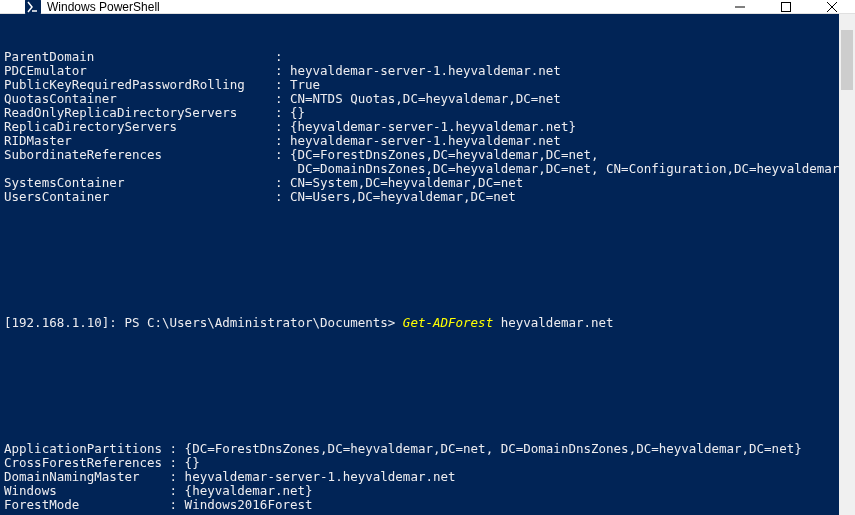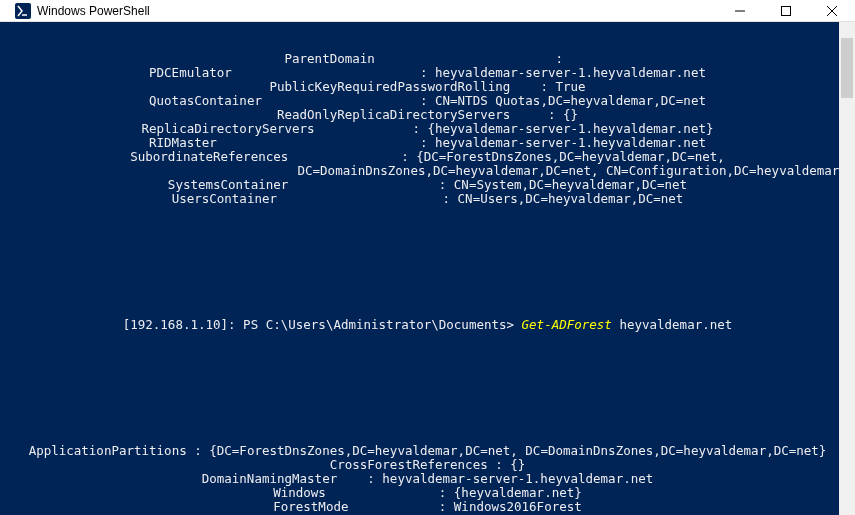--- a/index.html
+++ b/index.html
@@ -7,24 +7,24 @@
       font-family: "Segoe UI", Tahoma, sans-serif;
       background: #f0f0f0;
       width: 855px;
       height: 515px;
       overflow: hidden;
       display: flex;
       flex-direction: column;
     }
     .title-bar {
       background: #ffffff;
-      height: 22px;
+      height: 14px;
       display: flex;
       align-items: center;
-      padding-left: 15px;
+      padding-left: 25px;
       border-bottom: 1px solid #e0e0e0;
     }
     .title-bar-icon {
       width: 16px;
       height: 16px;
       margin-right: 6px;
       display: inline-flex;
       align-items: center;
       justify-content: center;
     }
@@ -49,25 +49,24 @@
       color: #000;
       cursor: pointer;
     }
     .terminal {
       flex: 1;
       background: #012456;
       color: #eeedf0;
       font-family: Consolas, "Lucida Console", monospace;
       font-size: 12.5px;
       line-height: 14px;
-      padding: 2px 4px 4px 4px;
+      padding: 8px 4px 4px 4px;
       overflow-y: auto;
       white-space: pre;
       position: relative;
-      text-align: center;
     }
     .scrollbar {
       position: absolute;
       right: 0;
       top: 0;
       bottom: 0;
       width: 16px;
       background: #f0f0f0;
     }
     .scrollbar-thumb {

